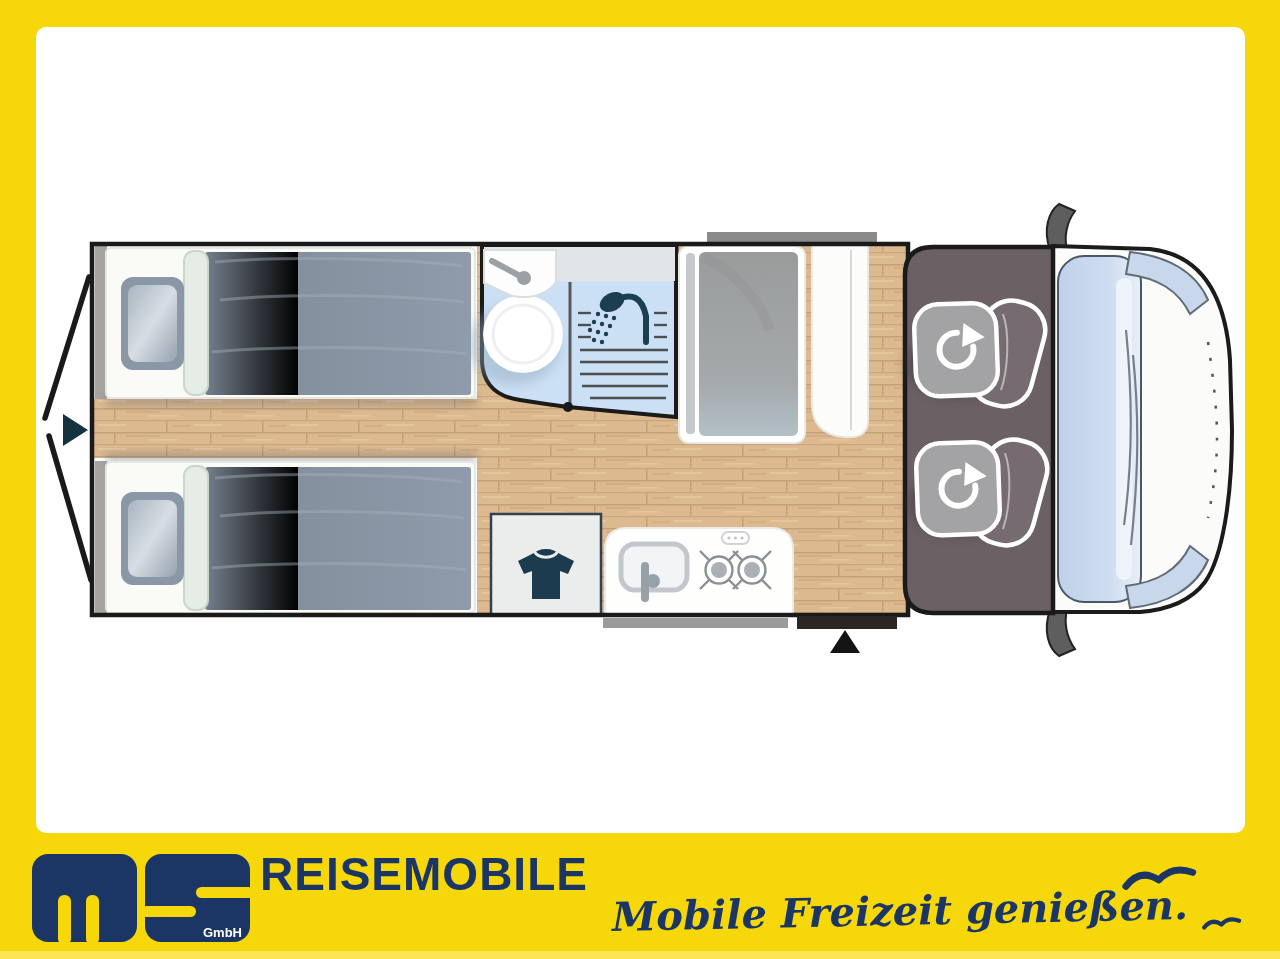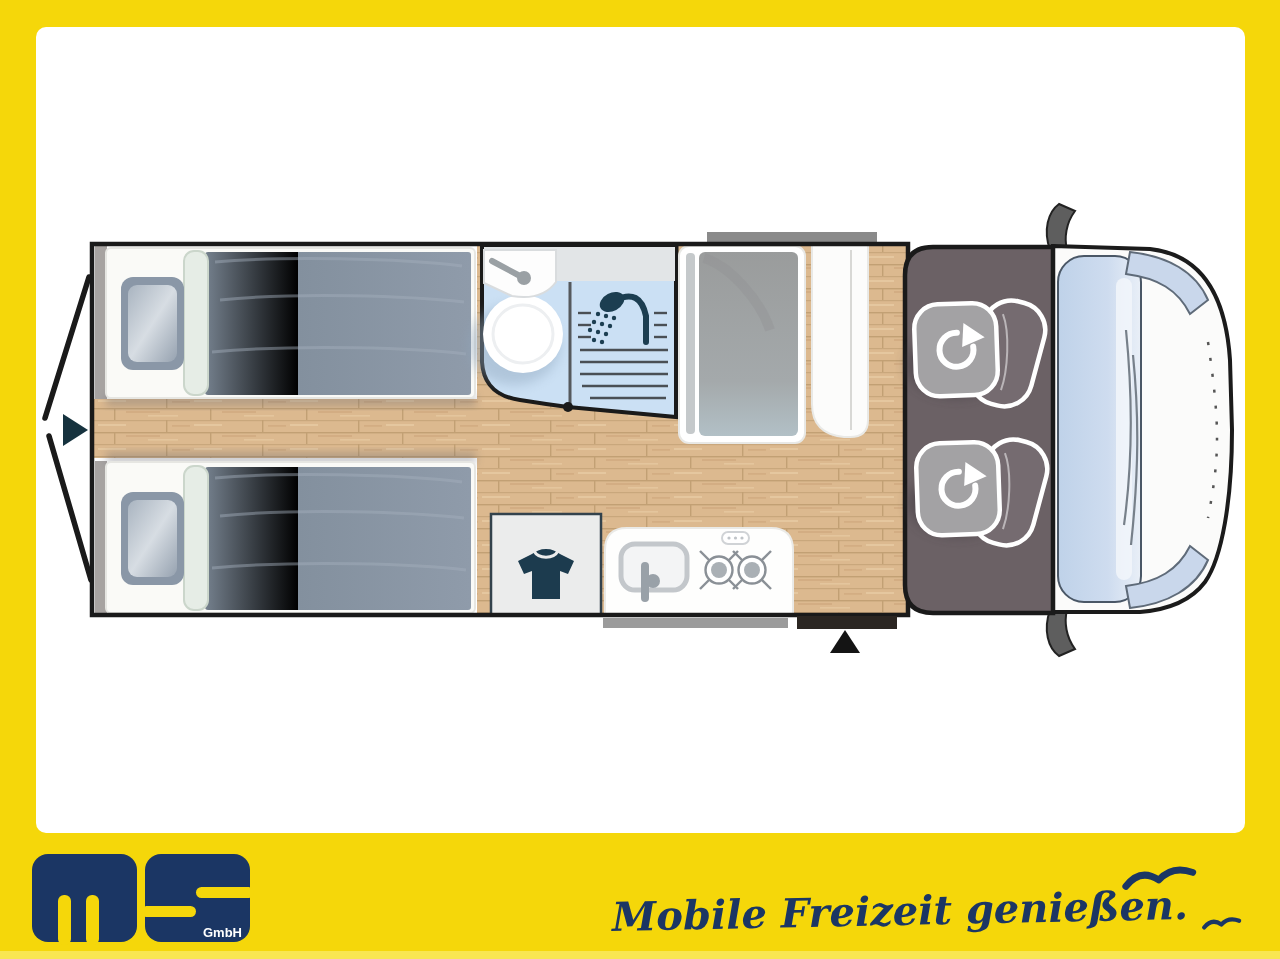--- a/index.html
+++ b/index.html
@@ -237,20 +237,21 @@
       <rect x="32" y="21" width="105" height="88" rx="16" fill="#1B3664"></rect>
       <rect x="58" y="62" width="13" height="50" rx="6" fill="#F5D70A"></rect>
       <rect x="86" y="62" width="13" height="50" rx="6" fill="#F5D70A"></rect>
 
       <rect x="145" y="21" width="105" height="88" rx="16" fill="#1B3664"></rect>
       <rect x="196" y="54" width="58" height="11" rx="5.5" fill="#F5D70A"></rect>
       <rect x="141" y="73" width="55" height="11" rx="5.5" fill="#F5D70A"></rect>
       <text x="203" y="104" fill="#FFFFFF" font-size="13" font-weight="bold" font-family="Liberation Sans, sans-serif">GmbH</text>
     </svg>
 
+    <div class="brand-text">REISEMOBILE</div>
 
     <div class="tagline-text">Mobile Freizeit genießen.</div>
 
     <svg class="birds-svg" width="190" height="110" viewBox="0 0 190 110">
       <g transform="translate(70,38) rotate(-5) scale(1.15)">
         <path d="M -30 2 Q -16 -13 -1 -1 M -1 -1 Q 12 -13 29 -5" stroke="#1B3664" stroke-width="6" fill="none" stroke-linecap="round"></path>
       </g>
       <g transform="translate(132,82) rotate(-4) scale(0.6)">
         <path d="M -30 2 Q -16 -13 -1 -1 M -1 -1 Q 12 -13 29 -5" stroke="#1B3664" stroke-width="7" fill="none" stroke-linecap="round"></path>
       </g>

